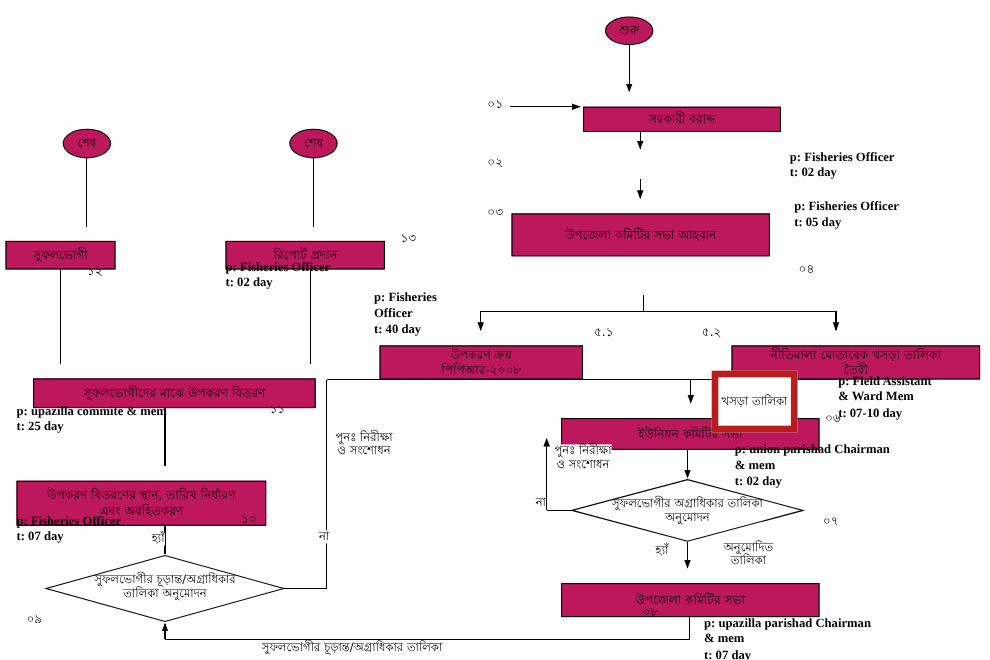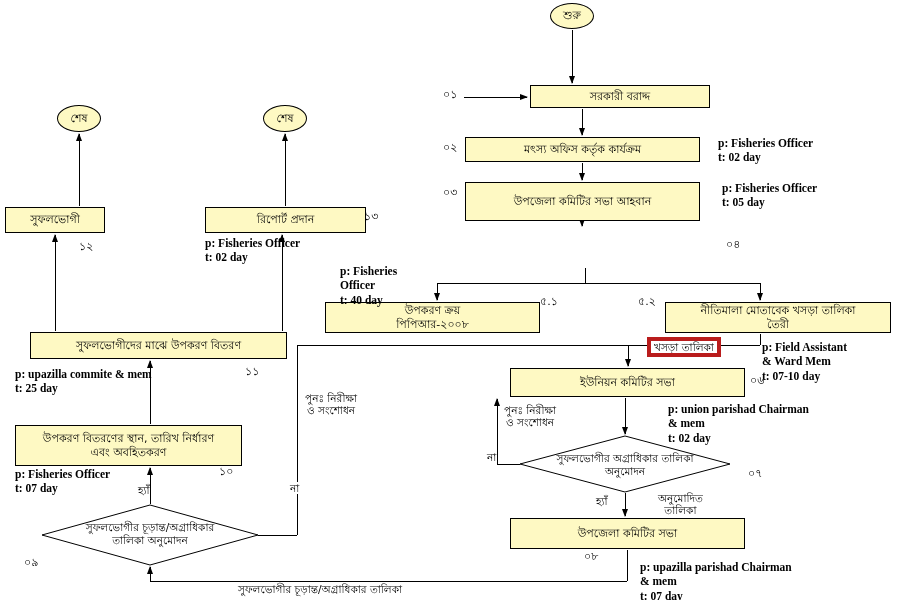--- a/index.html
+++ b/index.html
@@ -4,35 +4,35 @@
 <style>
   html,body{margin:0;padding:0;background:#fff;}
   #canvas{
     position:relative;width:900px;height:600px;background:#ffffff;overflow:hidden;
     font-family:"DejaVu Sans",sans-serif;color:#000;
   }
   #wires{position:absolute;left:0;top:0;}
   #wires line{stroke:#000;stroke-width:1;shape-rendering:crispEdges;}
   #wires polygon{fill:#fff;stroke:#000;stroke-width:1;}
   .node{
-    position:absolute;box-sizing:border-box;border:1px solid #000;background:#fef9c3;
+    position:absolute;box-sizing:border-box;border:1px solid #000;background:#be185d;
     display:flex;align-items:center;justify-content:center;text-align:center;
-    font-size:11px;line-height:1.2;white-space:pre-line;padding:1px 3px;
+    font-size:11px;line-height:1.2;white-space:pre-line;padding:1px 3px;margin-top:12px;
   }
   .oval{border-radius:50%;}
   .num{position:absolute;font-size:11px;line-height:1;}
   .ann{
     position:absolute;font-family:"Liberation Serif",serif;font-weight:bold;
     font-size:11.5px;line-height:1.25;white-space:pre-line;
   }
   .elabel{
     position:absolute;font-size:10.5px;line-height:1.15;white-space:pre-line;
     background:#fff;text-align:center;
   }
-  .boxed{border:4px solid #b91c1c;padding:0 3px;}
+  .boxed{border:6px solid #b91c1c;padding:16px 3px;}
   .dlabel{
     position:absolute;font-size:10.5px;line-height:1.2;white-space:pre-line;
     text-align:center;
   }
 </style>
 </head>
 <body>
 
 <div id="canvas">
 
@@ -71,33 +71,32 @@
     <line x1="285" y1="206" x2="285" y2="134" marker-end="url(#ah)"></line>
     <polygon points="520,464 625,436 730,464 625,492"></polygon>
     <polygon points="42,535 150,505 258,535 150,565"></polygon>
   </svg>
 
   <div class="node oval" style="left:550px;top:3px;width:44px;height:26px">শুরু</div>
   <div class="node oval" style="left:57px;top:105px;width:44px;height:27px">শেষ</div>
   <div class="node oval" style="left:263px;top:105px;width:44px;height:27px">শেষ</div>
 
   <div class="node" style="left:530px;top:85px;width:180px;height:23px">সরকারী বরাদ্দ</div>
-  <div class="node" style="left:465px;top:137px;width:235px;height:25px">মৎস্য অফিস কর্তৃক কার্যক্রম</div>
   <div class="node" style="left:465px;top:182px;width:235px;height:39px">উপজেলা কমিটির সভা আহবান</div>
-  <div class="node" style="left:325px;top:302px;width:215px;height:31px">উপকরণ ক্রয়
+  <div class="node" style="left:345px;top:302px;width:185px;height:31px">উপকরণ ক্রয়
 পিপিআর-২০০৮</div>
   <div class="node" style="left:665px;top:302px;width:226px;height:31px">নীতিমালা মোতাবেক খসড়া তালিকা
 তৈরী</div>
   <div class="node" style="left:510px;top:368px;width:235px;height:29px">ইউনিয়ন কমিটির সভা</div>
   <div class="node" style="left:510px;top:518px;width:235px;height:31px">উপজেলা কমিটির সভা</div>
   <div class="node" style="left:15px;top:425px;width:227px;height:41px">উপকরণ বিতরণের স্থান, তারিখ নির্ধারণ
 এবং অবহিতকরণ</div>
   <div class="node" style="left:30px;top:332px;width:257px;height:27px">সুফলভোগীদের মাঝে উপকরণ বিতরণ</div>
   <div class="node" style="left:5px;top:207px;width:100px;height:26px">সুফলভোগী</div>
-  <div class="node" style="left:205px;top:207px;width:161px;height:26px">রিপোর্ট প্রদান</div>
+  <div class="node" style="left:205px;top:207px;width:145px;height:26px">রিপোর্ট প্রদান</div>
 
   <div class="dlabel" style="left:535px;top:452px;width:180px">সুফলভোগীর অগ্রাধিকার তালিকা
 অনুমোদন</div>
   <div class="dlabel" style="left:55px;top:521px;width:190px">সুফলভোগীর চূড়ান্ত/অগ্রাধিকার
 তালিকা অনুমোদন</div>
 
   <div class="num" style="left:443px;top:89px">০১</div>
   <div class="num" style="left:443px;top:142px">০২</div>
   <div class="num" style="left:443px;top:187px">০৩</div>
   <div class="num" style="left:726px;top:239px">০৪</div>

